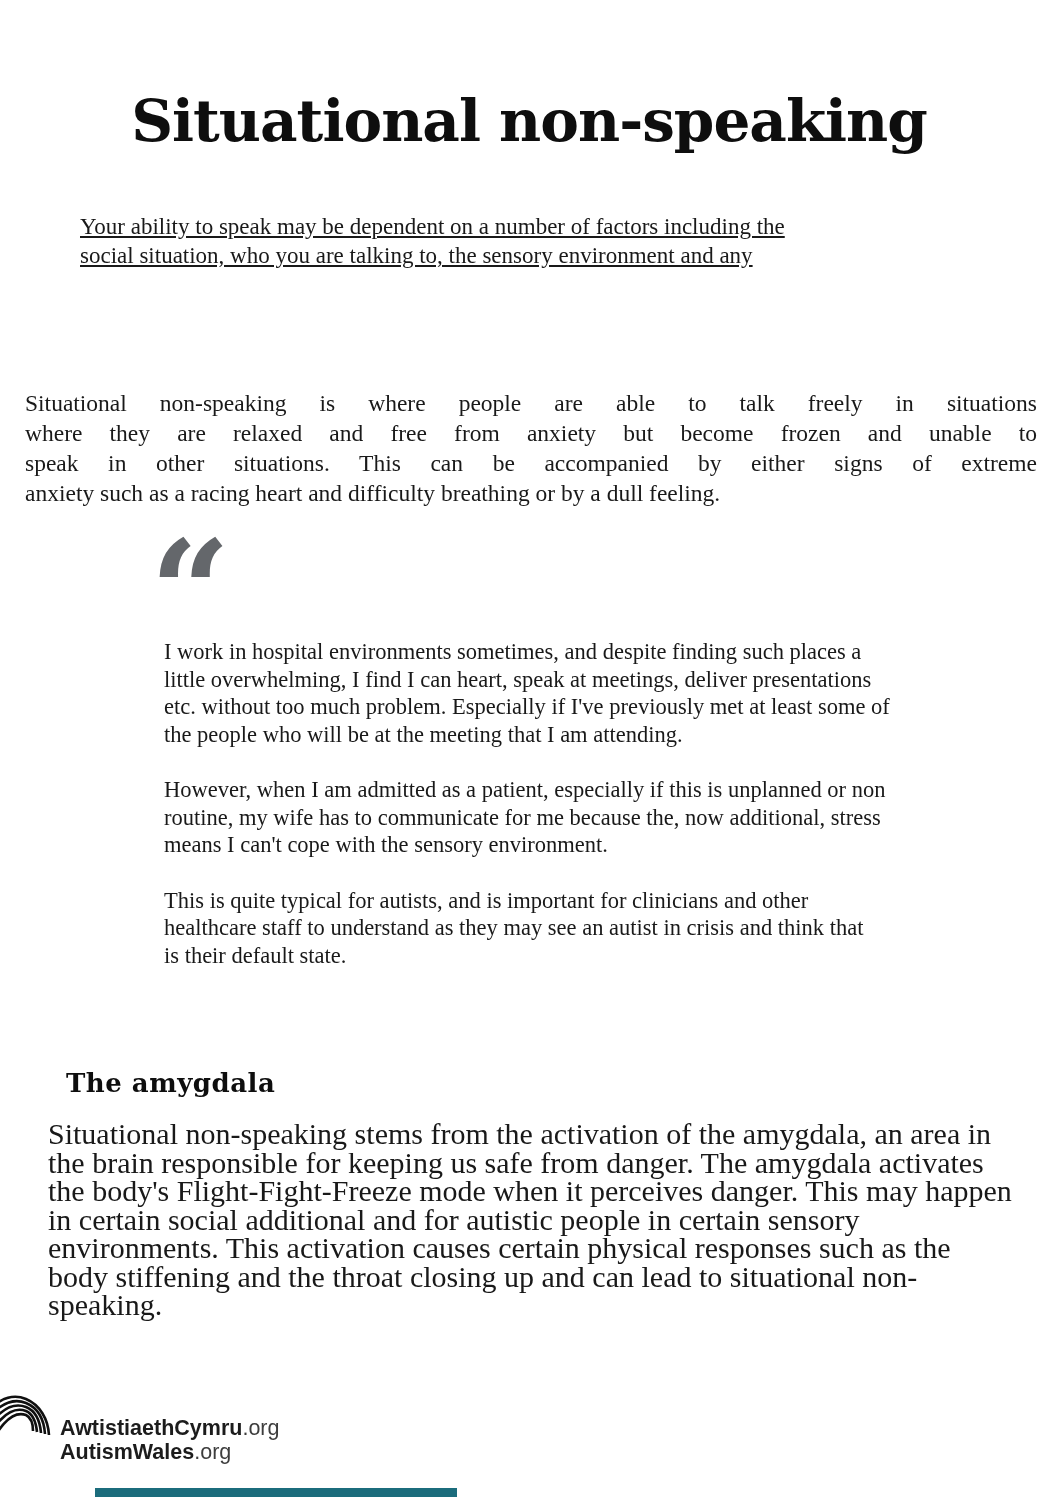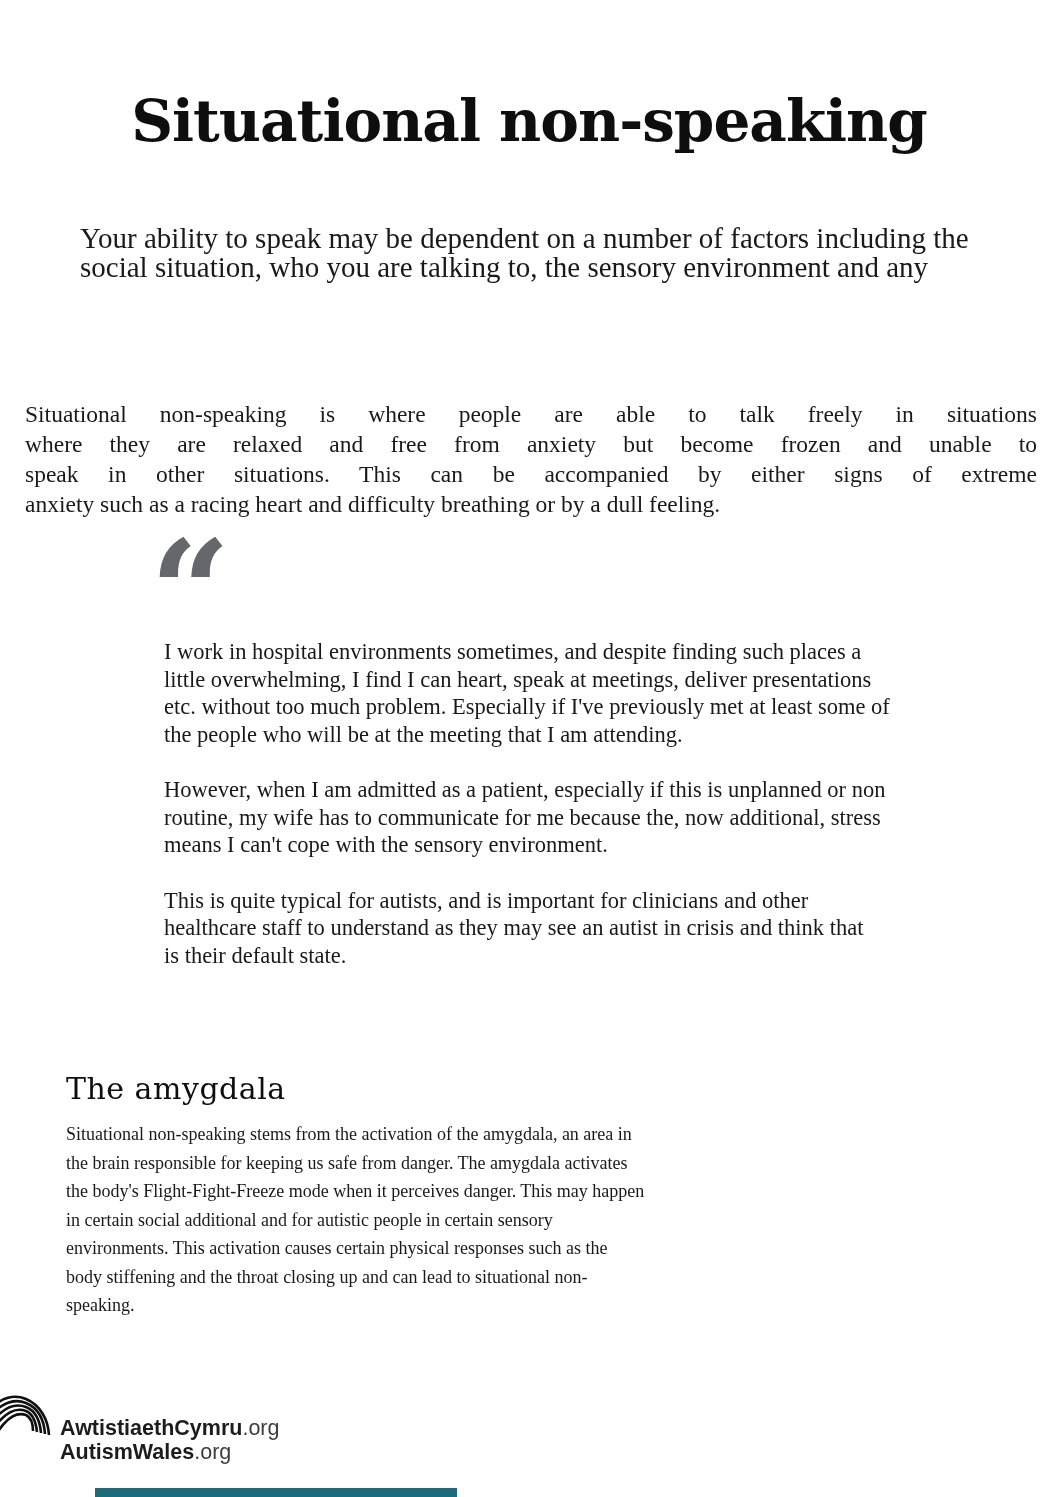--- a/index.html
+++ b/index.html
@@ -6,50 +6,50 @@
   body{
     width:1058px;height:1497px;position:relative;background:#ffffff;
     font-family:"Liberation Serif", serif;color:#191919;overflow:hidden;
   }
   .page-title{
     position:absolute;top:48px;left:0;width:1058px;text-align:center;
     font-family:"DejaVu Serif", serif;font-weight:700;font-size:58px;
     letter-spacing:-1px;color:#0e0e0e;
   }
   .intro{
-    position:absolute;top:224px;left:80px;width:910px;
-    font-size:29px;
+    position:absolute;top:212px;left:80px;width:910px;
+    font-size:23px;
+    text-decoration:underline;
   }
   .intro .line{line-height:29px;white-space:nowrap;}
   .lead{
     position:absolute;top:388px;left:25px;width:1012px;
     font-size:23.5px;
-    margin-top:11px;
   }
   .lead .line{line-height:30px;text-align:justify;text-align-last:justify;}
   .lead .line:last-child{text-align-last:left;}
   .quote-mark{
     position:absolute;top:522px;left:150px;
     font-family:"DejaVu Serif", serif;font-weight:700;
     font-size:140px;line-height:1;color:#64676b;
   }
   .quote-body{
     position:absolute;top:638px;left:164px;width:862px;
     font-size:22.5px;
   }
   .quote-body .para{margin:0 0 28px 0;}
   .quote-body .line{line-height:27.5px;white-space:nowrap;}
   .section-heading{
     position:absolute;top:1046px;left:66px;
-    font-family:"DejaVu Serif", serif;font-weight:400;font-size:30px;
+    font-family:"DejaVu Serif", serif;font-weight:700;font-size:26px;
     letter-spacing:0.5px;color:#0e0e0e;
   }
   .amygdala-body{
-    position:absolute;top:1120px;left:66px;width:890px;
-    font-size:18px;
+    position:absolute;top:1120px;left:48px;width:890px;
+    font-size:30px;
   }
   .amygdala-body .line{line-height:28.5px;white-space:nowrap;}
   .footer-logo{
     position:absolute;top:1390px;left:0;width:1011px;
     display:flex;justify-content:flex-start;
   }
   .footer-logo .logo-inner{
     display:flex;align-items:flex-end;transform:translateX(-48px);
   }
   .logo-arch{width:102px;height:76px;margin-right:6px;}

